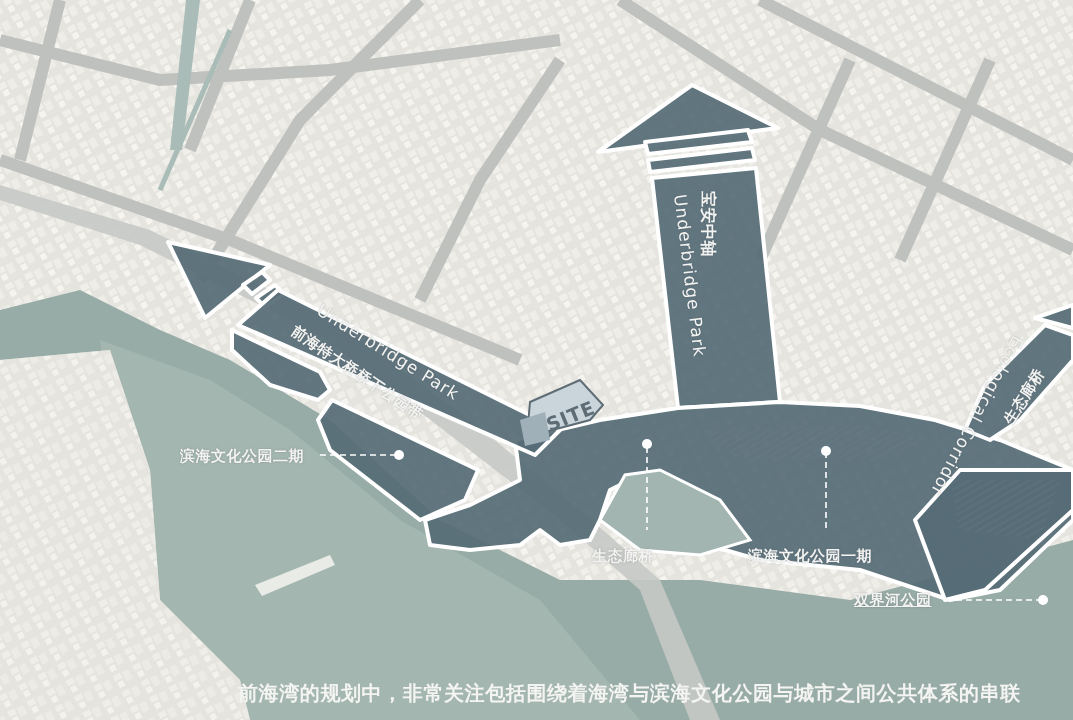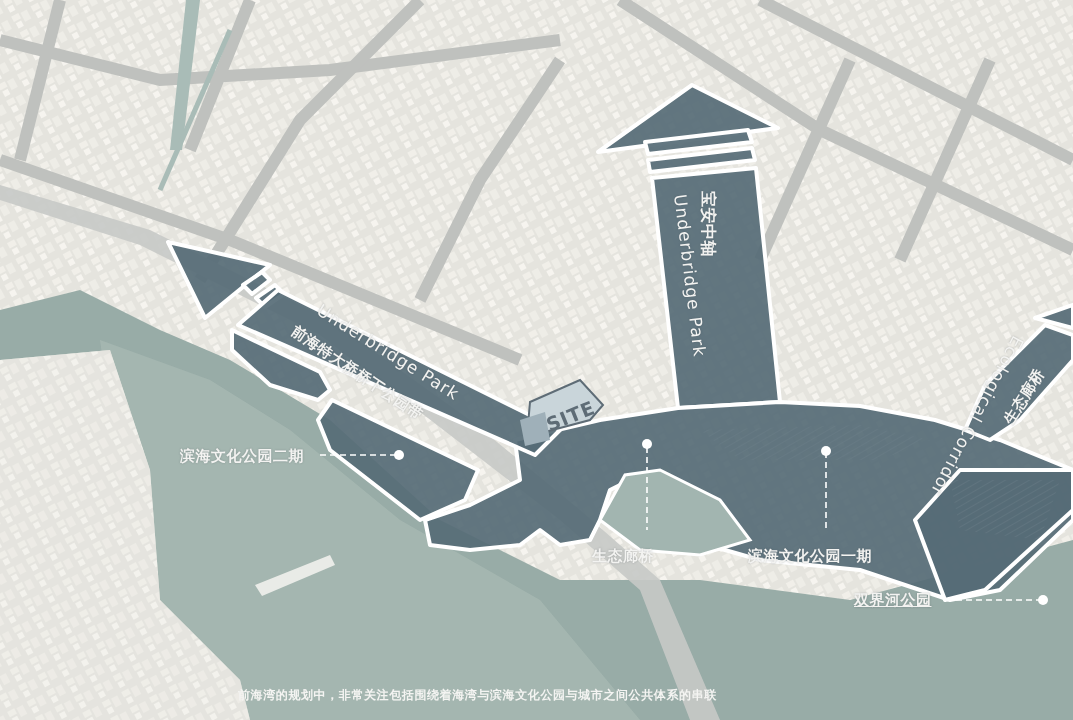--- a/index.html
+++ b/index.html
@@ -3,21 +3,21 @@
 <meta charset="utf-8">
 <style>
   html,body{margin:0;padding:0;}
   body{width:1073px;height:720px;overflow:hidden;background:#c9ceca;font-family:"DejaVu Sans","Liberation Sans",sans-serif;}
   .stage{position:relative;width:1073px;height:720px;overflow:hidden;}
   svg.map{position:absolute;left:0;top:0;}
   .lbl{position:absolute;color:#f3f3f1;font-weight:bold;white-space:nowrap;letter-spacing:0.5px;text-shadow:0 0 2px rgba(60,70,75,0.35);}
   .lbl-cn{font-size:15px;}
   .lbl-rot{transform-origin:left top;}
   .site-lbl{position:absolute;color:#5e6c76;font-weight:bold;font-size:19px;transform:rotate(-22deg);transform-origin:left top;letter-spacing:1px;}
-  .caption{position:absolute;left:238px;top:680px;font-size:12px;font-weight:bold;color:#f4f4f2;letter-spacing:0.6px;margin-top:7px;}
+  .caption{position:absolute;left:238px;top:680px;font-size:20px;font-weight:bold;color:#f4f4f2;letter-spacing:0.6px;}
   .en{font-family:"DejaVu Sans",sans-serif;font-weight:normal;font-size:17px;letter-spacing:1px;}
 </style>
 </head>
 <body>
 
 <div class="stage">
   <svg class="map" width="1073" height="720" viewBox="0 0 1073 720">
     <defs>
       <pattern id="blocks" width="22" height="18" patternUnits="userSpaceOnUse" patternTransform="rotate(-28)">
         <rect width="22" height="18" fill="#e6e5df"></rect>

